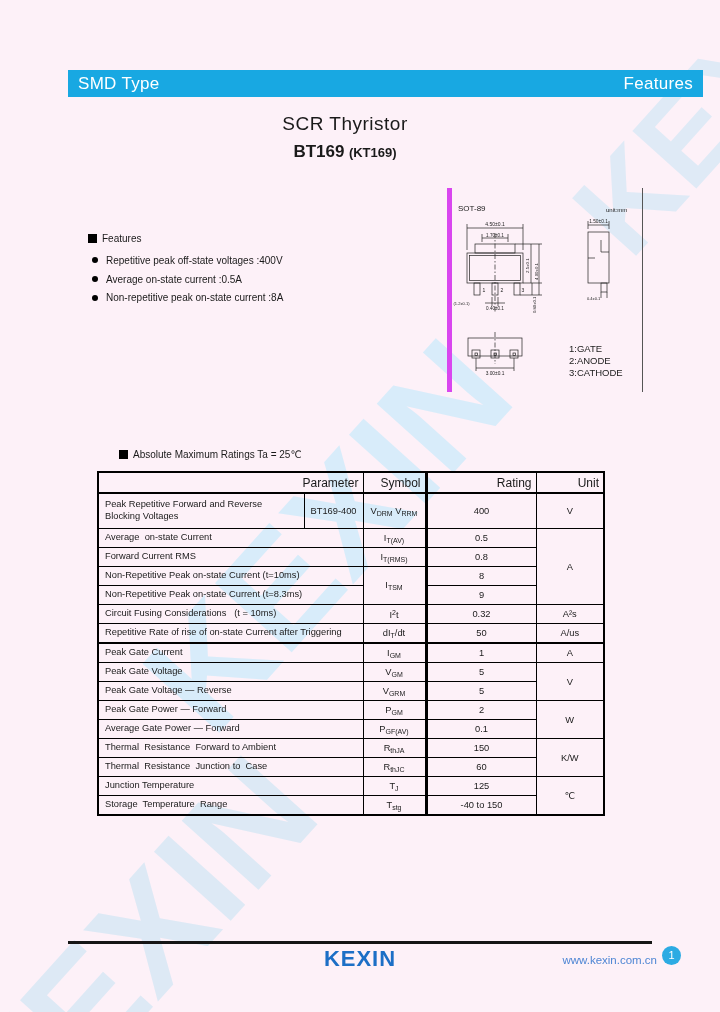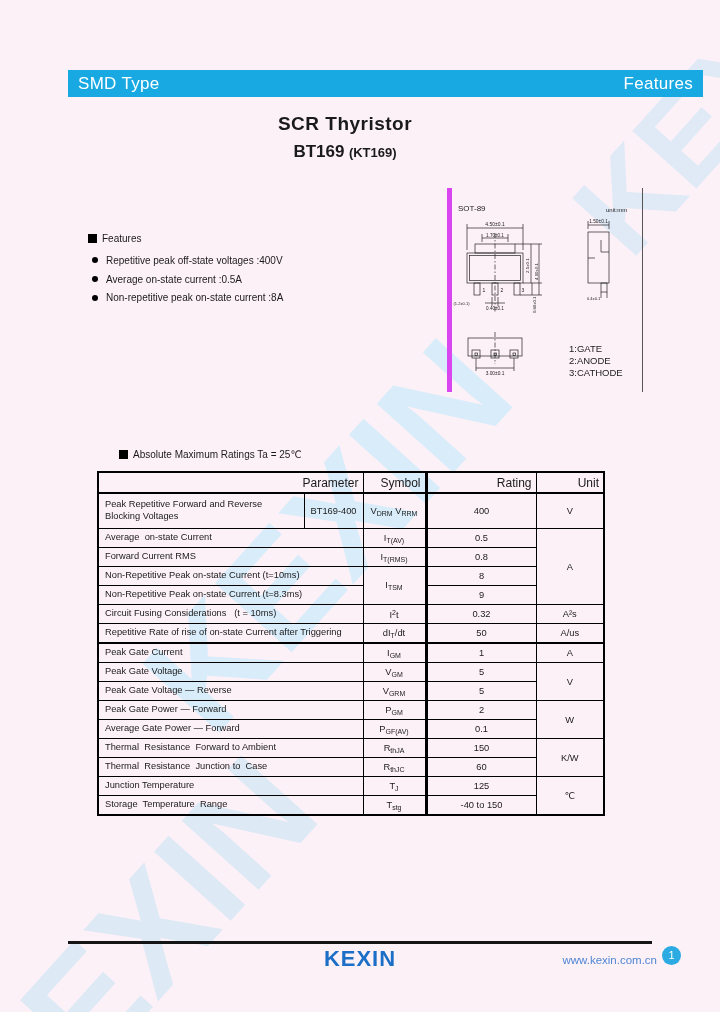--- a/index.html
+++ b/index.html
@@ -14,21 +14,21 @@
 
   .z{position:absolute;z-index:1;}
 
   
   .bar{left:68px;top:70px;width:635px;height:27px;background:#18a8e2;display:flex;
        justify-content:space-between;align-items:center;padding:0 10px;box-sizing:border-box;}
   .bar span{color:#fff;font-size:17px;letter-spacing:0.3px;}
 
   
   .title{left:0;top:113px;width:690px;text-align:center;}
-  .title .t1{font-size:19px;font-weight:bold;letter-spacing:0.5px;}
+  .title .t1{font-size:19px;font-weight:normal;letter-spacing:0.5px;}
   .title .t2{margin-top:7px;font-weight:bold;}
   .title .t2 .model{font-size:17px;}
   .title .t2 .alt{font-size:13px;}
 
   
   .features{left:88px;top:233px;}
   .sec-head{display:flex;align-items:center;font-size:10px;}
   .sq{display:inline-block;width:9px;height:9px;background:#000;margin-right:5px;}
   .features ul{list-style:none;margin:7px 0 0 0;padding:0;}
   .features li{display:flex;align-items:center;height:18.7px;font-size:10px;}

